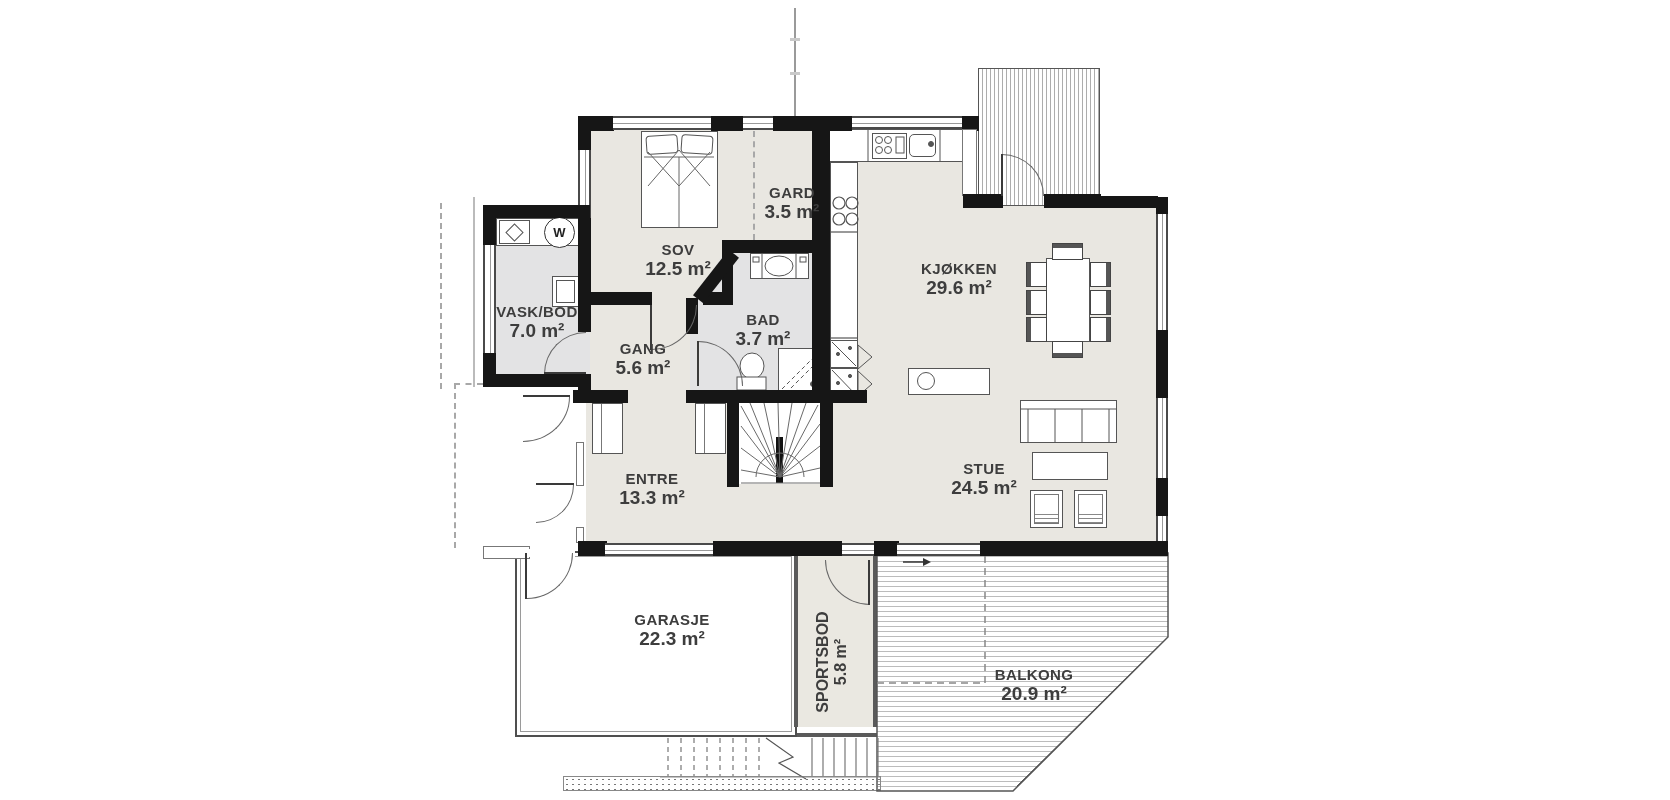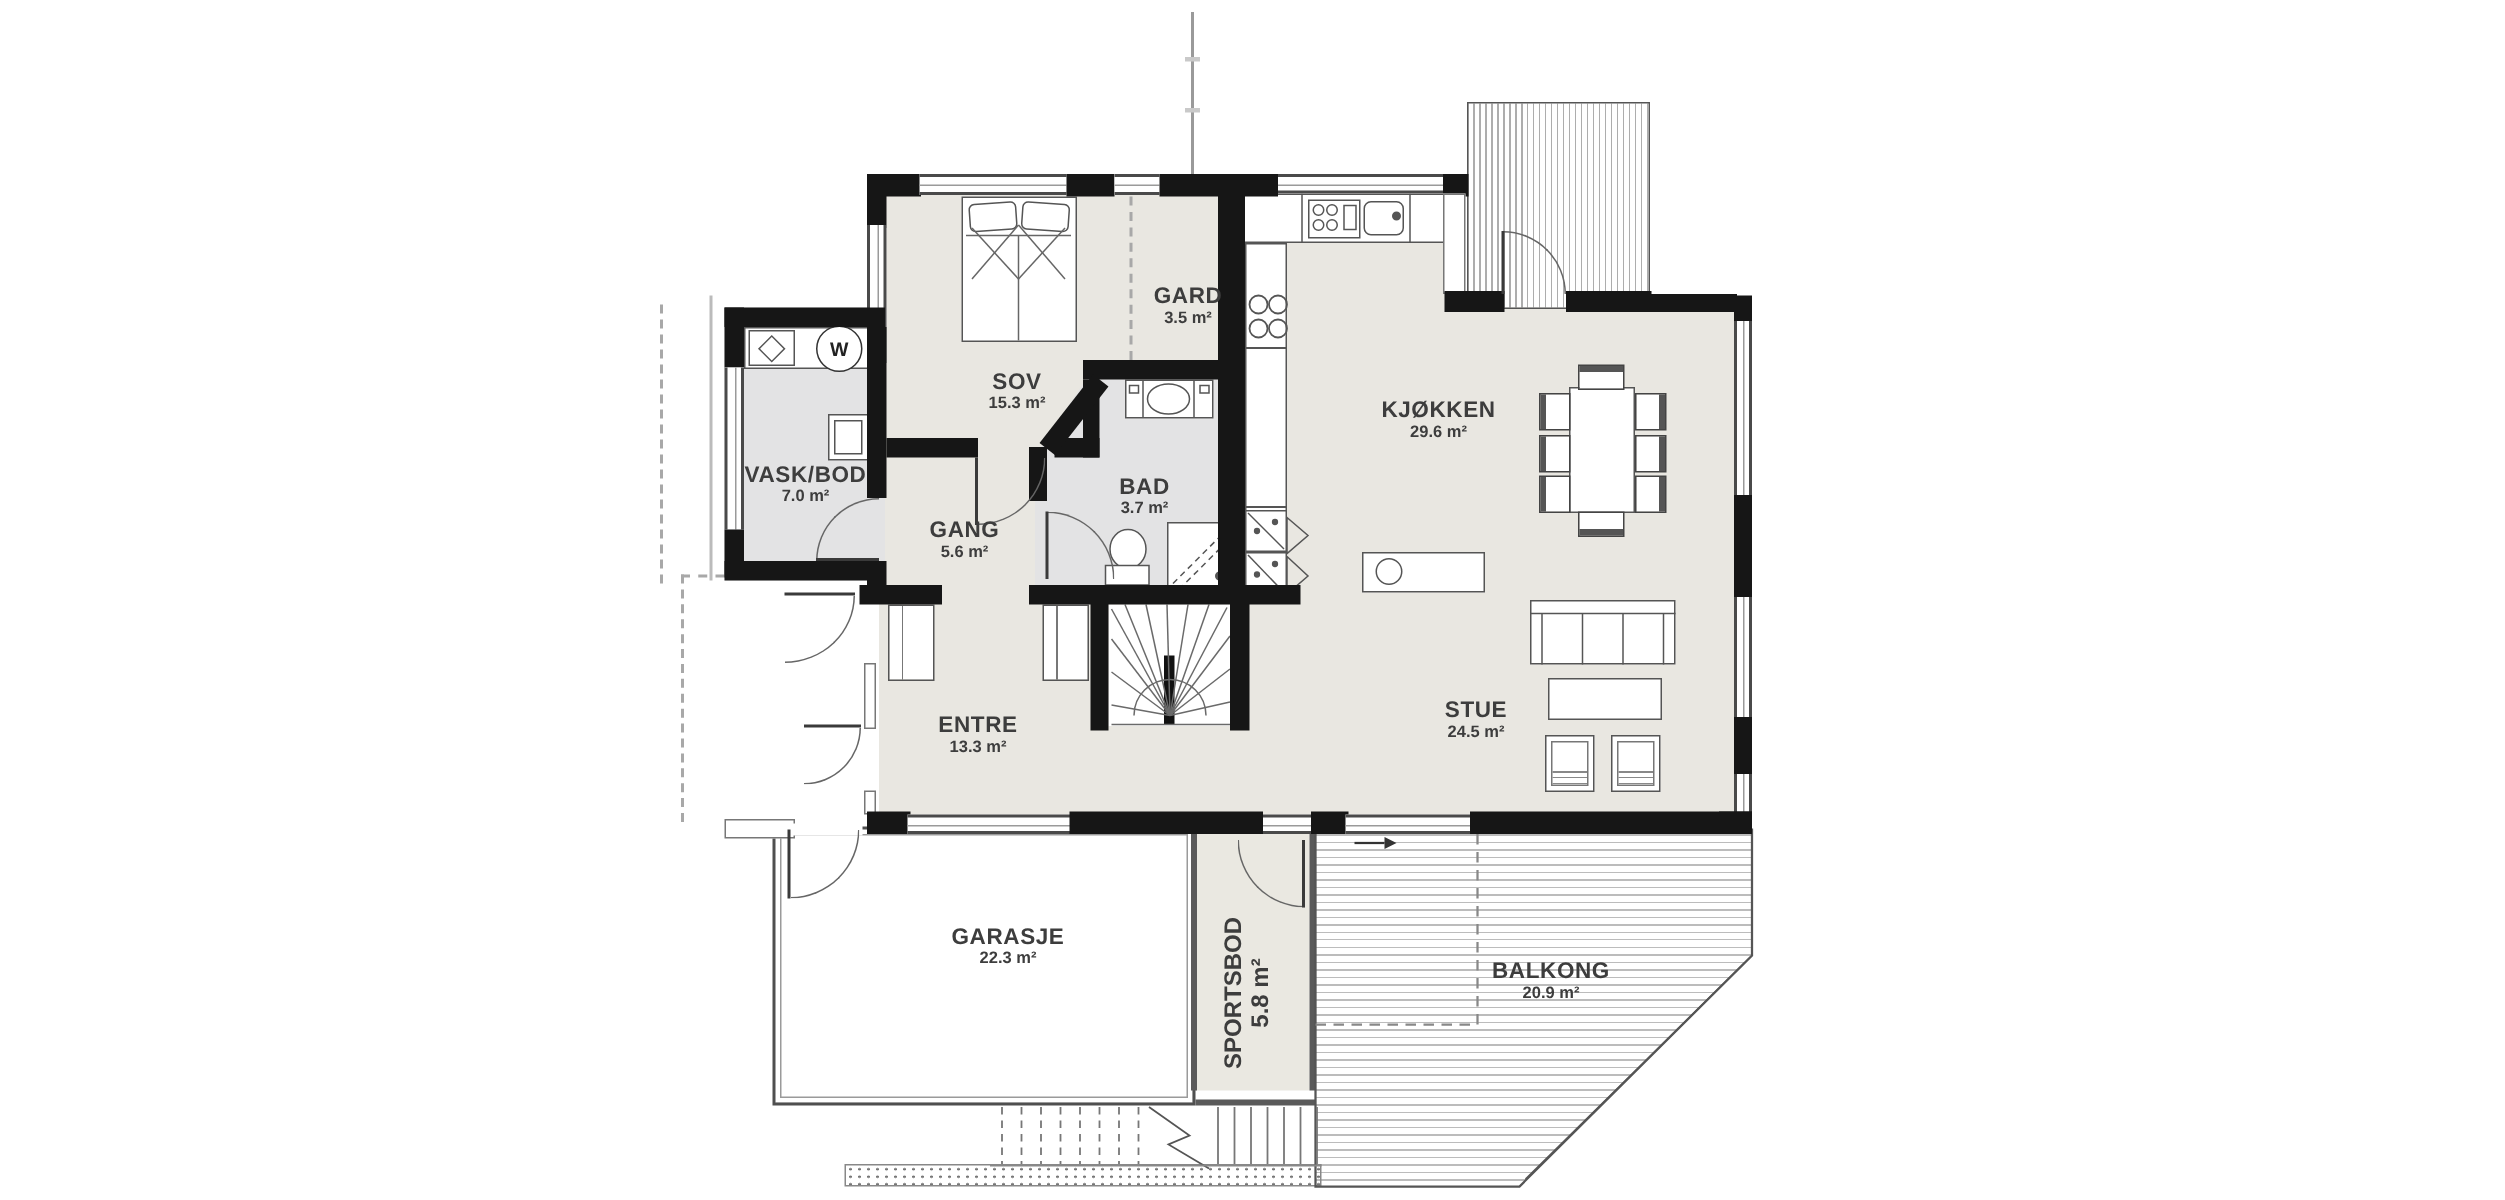--- a/index.html
+++ b/index.html
@@ -18,21 +18,21 @@
   .thin{position:absolute;background:#fff;border:1px solid #777;box-sizing:border-box;}
   .arc{position:absolute;box-sizing:border-box;}
   .leaf{position:absolute;background:#3a3a3a;}
   .dashv{position:absolute;border-left:2px dashed #a8a8a8;}
   .dashh{position:absolute;border-top:2px dashed #a8a8a8;}
   .deckv{position:absolute;background:repeating-linear-gradient(90deg,#fff 0 3px,#adadad 3px 4px);border:1.5px solid #555;box-sizing:border-box;}
   .deckh{position:absolute;background:repeating-linear-gradient(0deg,#fff 0 4px,#bcbcbc 4px 5px);}
   .garage{position:absolute;background:#fff;border:2px solid #4f4f4f;box-shadow:inset 0 0 0 3px #fff,inset 0 0 0 4px #9a9a9a;box-sizing:border-box;}
   .lbl{position:absolute;transform:translate(-50%,-50%);text-align:center;font-weight:bold;color:#3d3d3d;line-height:1.15;white-space:nowrap;}
   .lbl .nm{font-size:15px;letter-spacing:.4px;}
-  .lbl .ar{font-size:11px;}
+  .lbl .ar{font-size:19px;}
   .lbl-rot{position:absolute;transform:rotate(-90deg);text-align:center;font-weight:bold;color:#3d3d3d;line-height:1.15;white-space:nowrap;display:flex;flex-direction:column;justify-content:center;}
   .pillow{position:absolute;background:#fff;border:1px solid #555;border-radius:4px;box-sizing:border-box;}
   .chair{position:absolute;border:1px solid #444;box-sizing:border-box;}
   .washer{position:absolute;background:#fff;border:1.5px solid #333;border-radius:50%;box-sizing:border-box;display:flex;align-items:center;justify-content:center;font-size:13px;font-weight:bold;color:#222;}
   .diamond{position:absolute;border:1px solid #555;transform:rotate(45deg);background:#fff;box-sizing:border-box;}
   .stool{position:absolute;background:#fff;border:1px solid #555;box-sizing:border-box;}
   .stool::before{content:"";position:absolute;left:3px;right:3px;top:3px;bottom:3px;border:1px solid #777;}
   .stool::after{content:"";position:absolute;left:4px;right:4px;bottom:4px;height:11px;background:repeating-linear-gradient(0deg,#888 0 1px,transparent 1px 4px);}
   .gravel{position:absolute;border:1px solid #888;background-image:radial-gradient(circle,#777 0.8px,transparent 1px);background-size:6px 5px;box-sizing:border-box;}
   svg.ovl{position:absolute;left:0;top:0;pointer-events:none;}
@@ -288,21 +288,21 @@
   <div class="leaf" style="left:536px;top:483px;width:38px;height:2px"></div>
   <div class="arc" style="left:527px;top:553px;width:46px;height:46px;border-right:1.5px solid #666;border-bottom:1.5px solid #666;border-bottom-right-radius:100%"></div>
   <div class="leaf" style="left:525px;top:553px;width:2px;height:46px"></div>
   <div class="arc" style="left:825px;top:560px;width:45px;height:45px;border-left:1.5px solid #666;border-bottom:1.5px solid #666;border-bottom-left-radius:100%"></div>
   <div class="leaf" style="left:868px;top:560px;width:2px;height:45px"></div>
   <div class="arc" style="left:1002px;top:154px;width:42px;height:42px;border-top:1.5px solid #666;border-right:1.5px solid #666;border-top-right-radius:100%"></div>
   <div class="leaf" style="left:1001px;top:154px;width:2px;height:42px"></div>
 
   <div class="lbl" style="left:678px;top:261px">
     <div class="nm">SOV</div>
-    <div class="ar">15.3 m²</div>
+    <div class="ar">12.5 m²</div>
   </div>
   <div class="lbl" style="left:792px;top:204px">
     <div class="nm">GARD</div>
     <div class="ar">3.5 m²</div>
   </div>
   <div class="lbl" style="left:537px;top:323px">
     <div class="nm">VASK/BOD</div>
     <div class="ar">7.0 m²</div>
   </div>
   <div class="lbl" style="left:643px;top:360px">
@@ -326,18 +326,18 @@
     <div class="ar">24.5 m²</div>
   </div>
   <div class="lbl" style="left:672px;top:631px">
     <div class="nm">GARASJE</div>
     <div class="ar">22.3 m²</div>
   </div>
   <div class="lbl-rot" style="left:772px;top:634px;width:120px;height:56px">
     <div class="nm">SPORTSBOD</div>
     <div class="ar">5.8 m²</div>
   </div>
-  <div class="lbl" style="left:1034px;top:654px">
+  <div class="lbl" style="left:1034px;top:686px">
     <div class="nm">BALKONG</div>
     <div class="ar">20.9 m²</div>
   </div>
 
 </div>
 
 </body></html>

